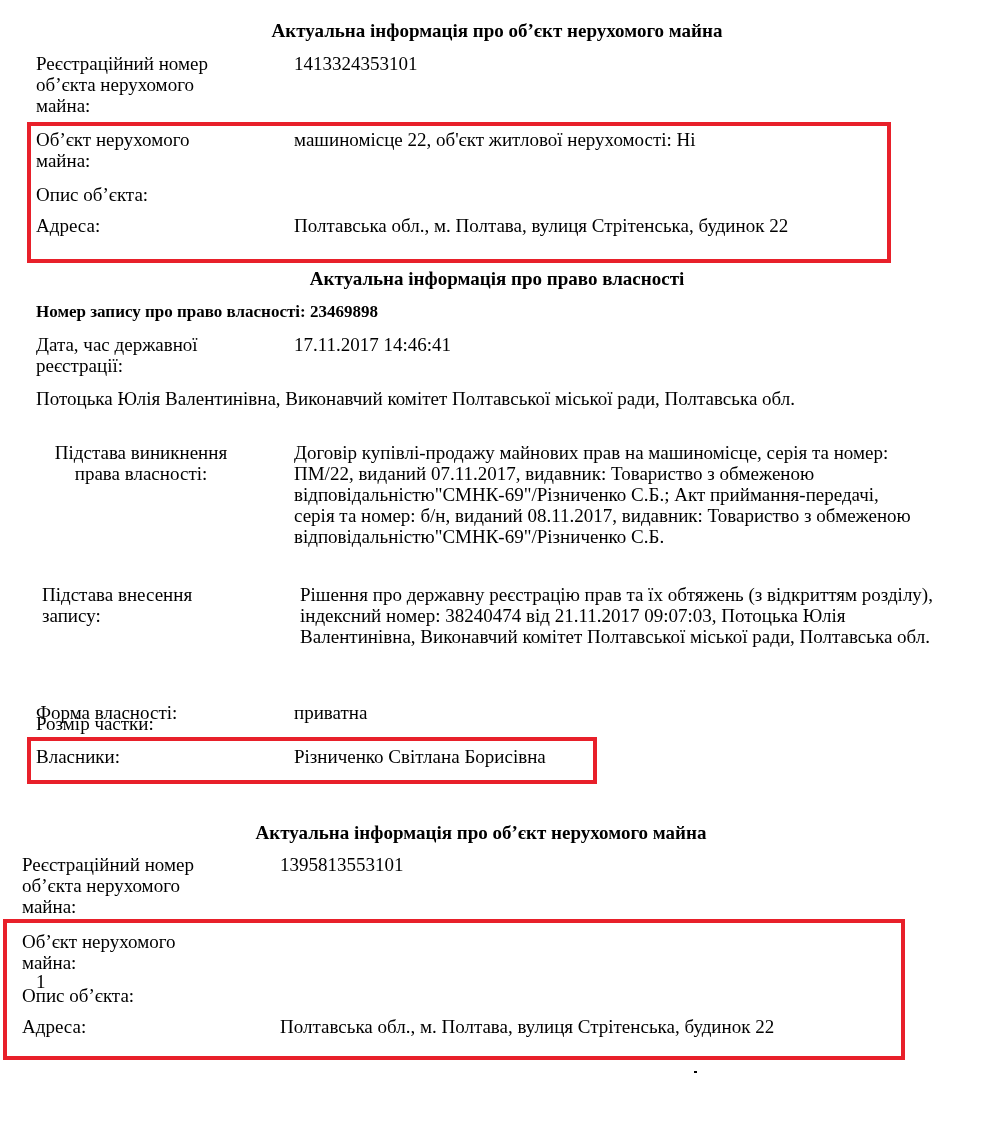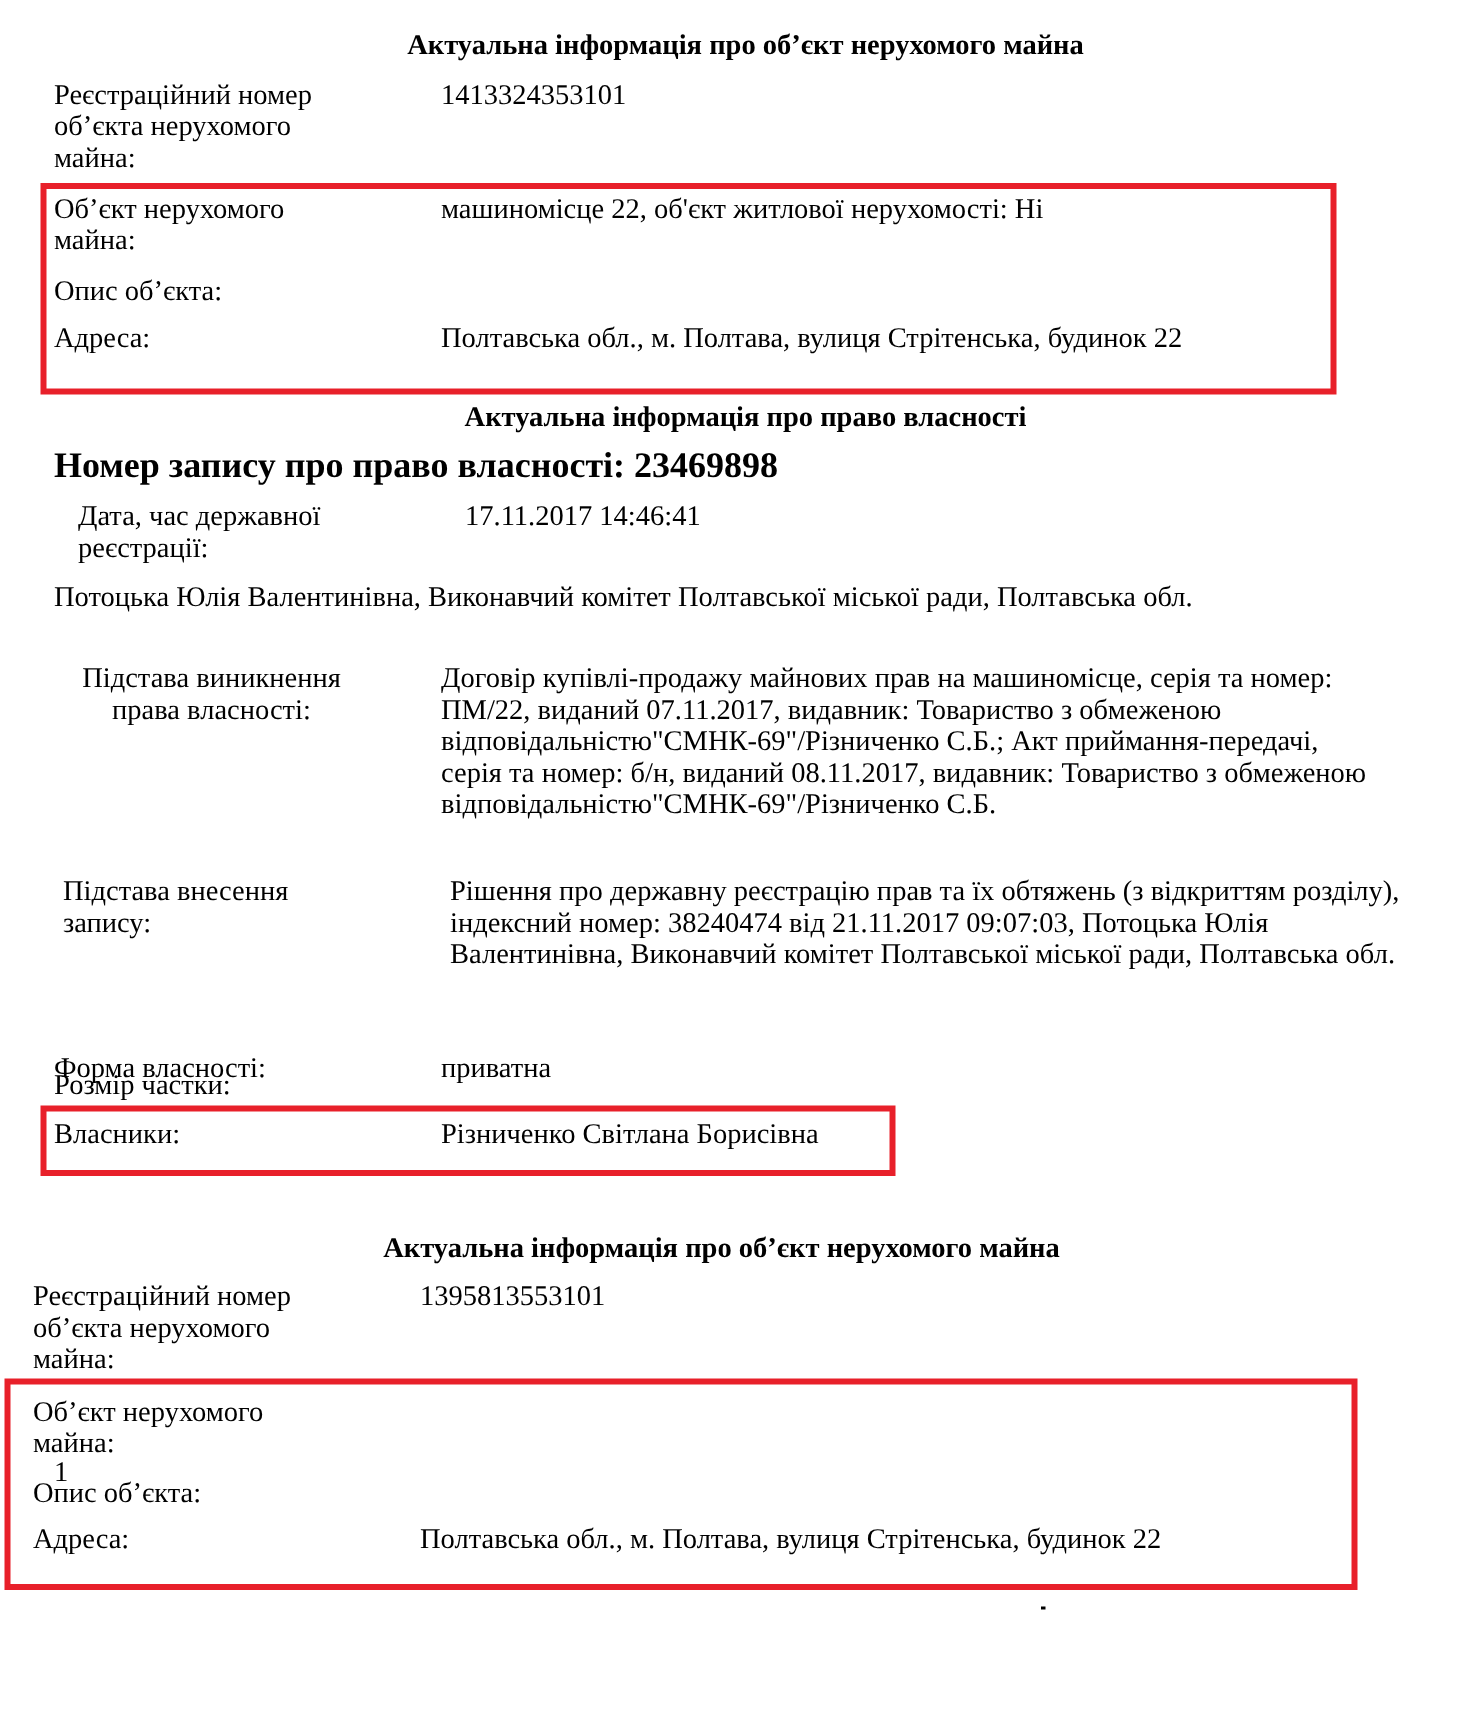--- a/index.html
+++ b/index.html
@@ -20,21 +20,21 @@
   .section-title {
     position: absolute;
     font-weight: bold;
     font-size: 19px;
     text-align: center;
     white-space: nowrap;
   }
   .record-number {
     position: absolute;
     font-weight: bold;
-    font-size: 24px;
+    font-size: 17px;
     white-space: nowrap;
   }
   .row {
     position: absolute;
     display: flex;
   }
   .row .label {
     width: 258px;
     flex: 0 0 258px;
   }
@@ -76,21 +76,21 @@
 
 <div class="row" style="left:36px;top:215px;width:900px;">
   <div class="label">Адреса:</div>
   <div class="value">Полтавська обл., м. Полтава, вулиця Стрітенська, будинок 22</div>
 </div>
 
 <div class="section-title" style="left:0;width:994px;top:268px;">Актуальна інформація про право власності</div>
 
 <div class="record-number" style="left:36px;top:301px;">Номер запису про право власності: 23469898</div>
 
-<div class="row" style="left:36px;top:334px;width:920px;margin-left:16px;">
+<div class="row" style="left:36px;top:334px;width:920px;">
   <div class="label" style="width:200px;flex-basis:200px;margin-right:58px;">Дата, час державної реєстрації:</div>
   <div class="value">17.11.2017 14:46:41</div>
 </div>
 
 <div class="row" style="left:36px;top:388px;width:880px;">
   <div class="value" style="width:610px;">Потоцька Юлія Валентинівна, Виконавчий комітет Полтавської міської ради, Полтавська обл.</div>
 </div>
 
 <div class="row" style="left:36px;top:442px;width:900px;">
   <div class="label" style="width:210px;flex-basis:210px;margin-right:48px;text-align:center;">Підстава виникнення права власності:</div>

